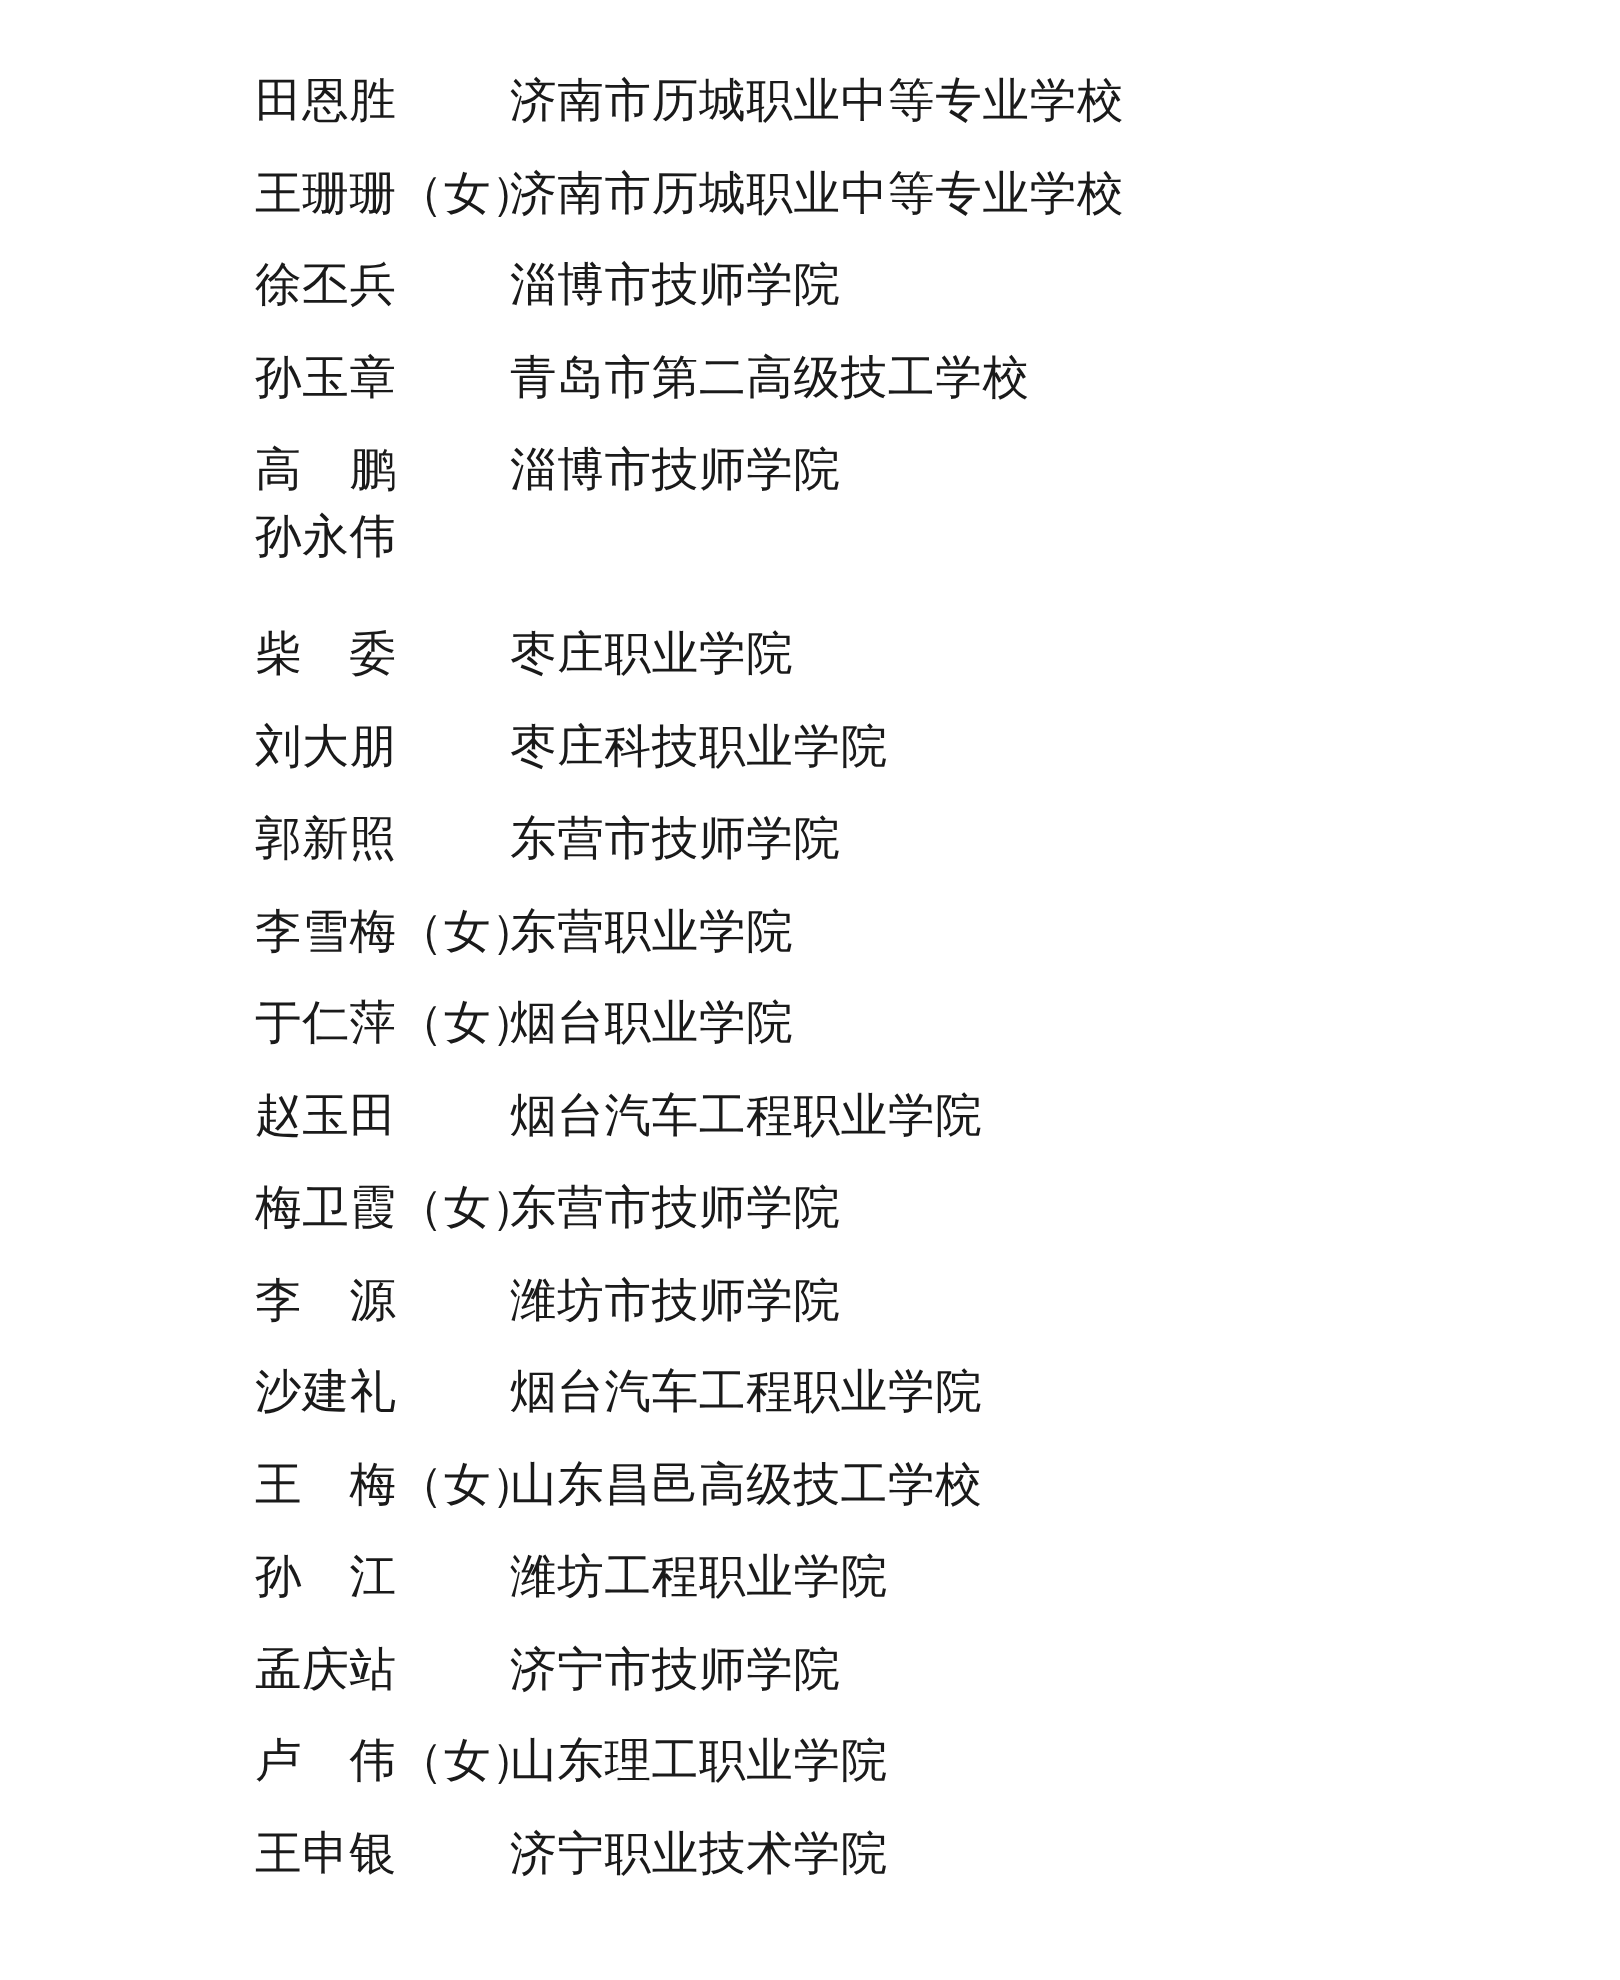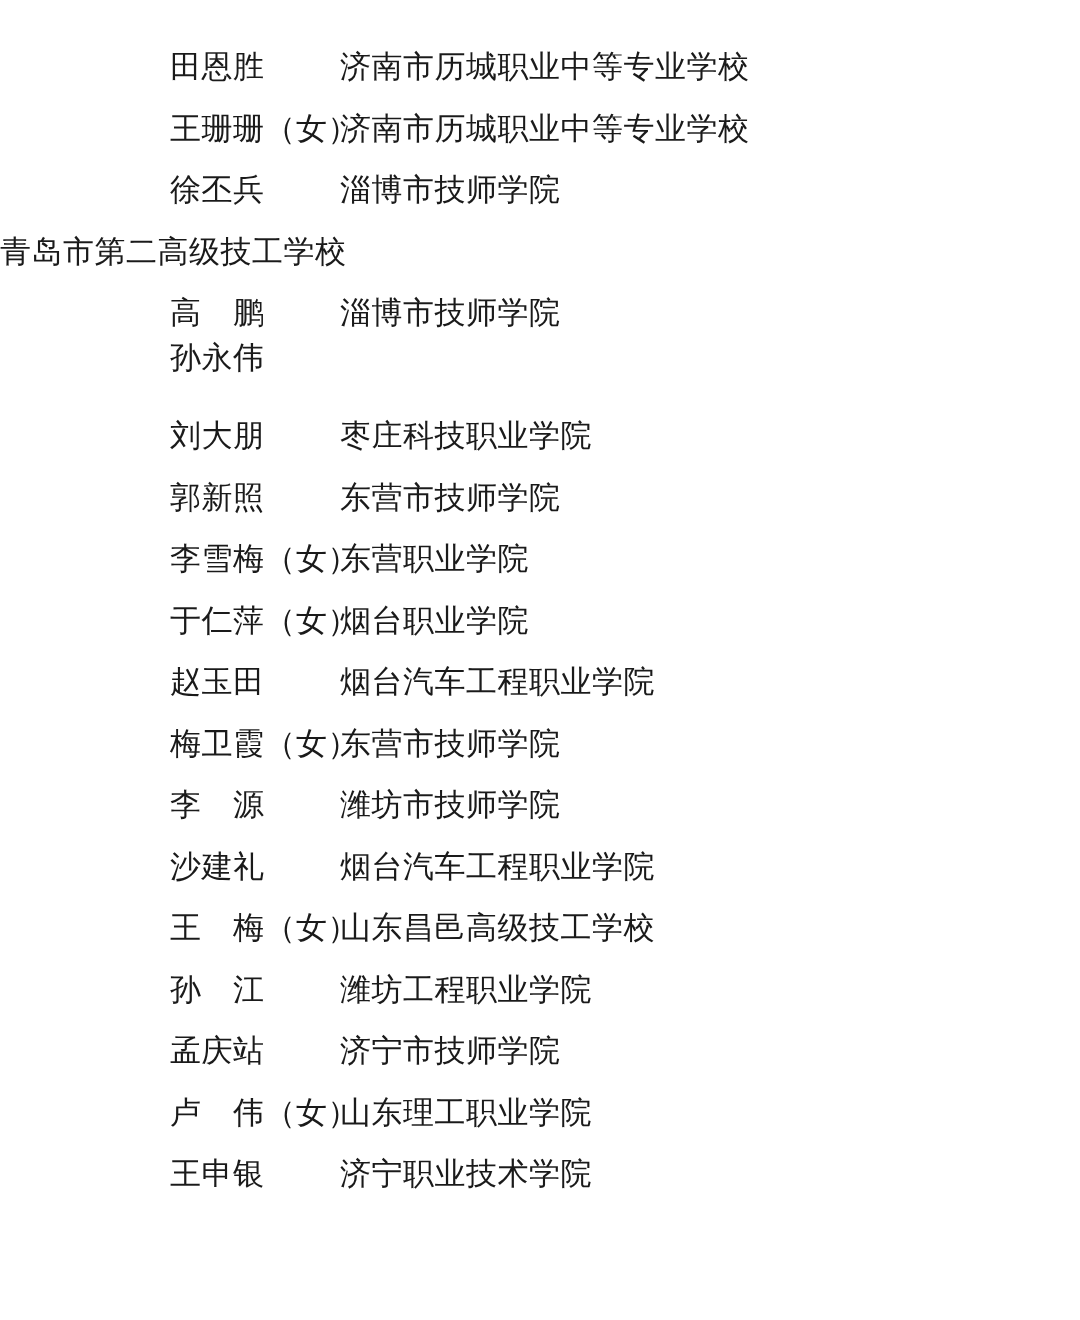--- a/index.html
+++ b/index.html
@@ -64,28 +64,33 @@
       </div>
       <div class="row">
         <div class="name-cell">王珊珊（女）</div>
         <div class="org-cell">济南市历城职业中等专业学校</div>
       </div>
       <div class="row">
         <div class="name-cell">徐丕兵</div>
         <div class="org-cell">淄博市技师学院</div>
       </div>
       <div class="row">
+        <div class="name-cell">孙玉章</div>
         <div class="org-cell">青岛市第二高级技工学校</div>
       </div>
       <div class="row">
         <div class="name-cell">高　鹏</div>
         <div class="org-cell">淄博市技师学院</div>
       </div>
       <div class="row">
         <div class="name-cell">孙永伟</div>
+      </div>
+      <div class="row">
+        <div class="name-cell">柴　委</div>
+        <div class="org-cell">枣庄职业学院</div>
       </div>
       <div class="row">
         <div class="name-cell">刘大朋</div>
         <div class="org-cell">枣庄科技职业学院</div>
       </div>
       <div class="row">
         <div class="name-cell">郭新照</div>
         <div class="org-cell">东营市技师学院</div>
       </div>
       <div class="row">

